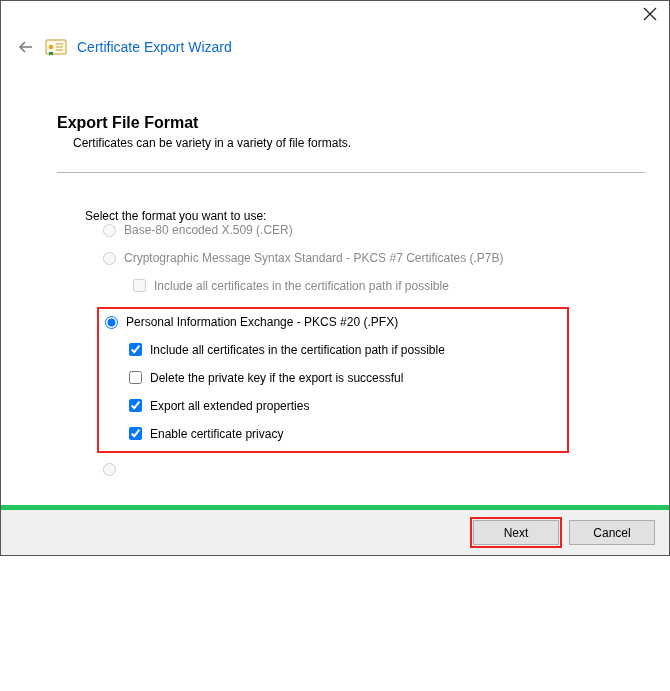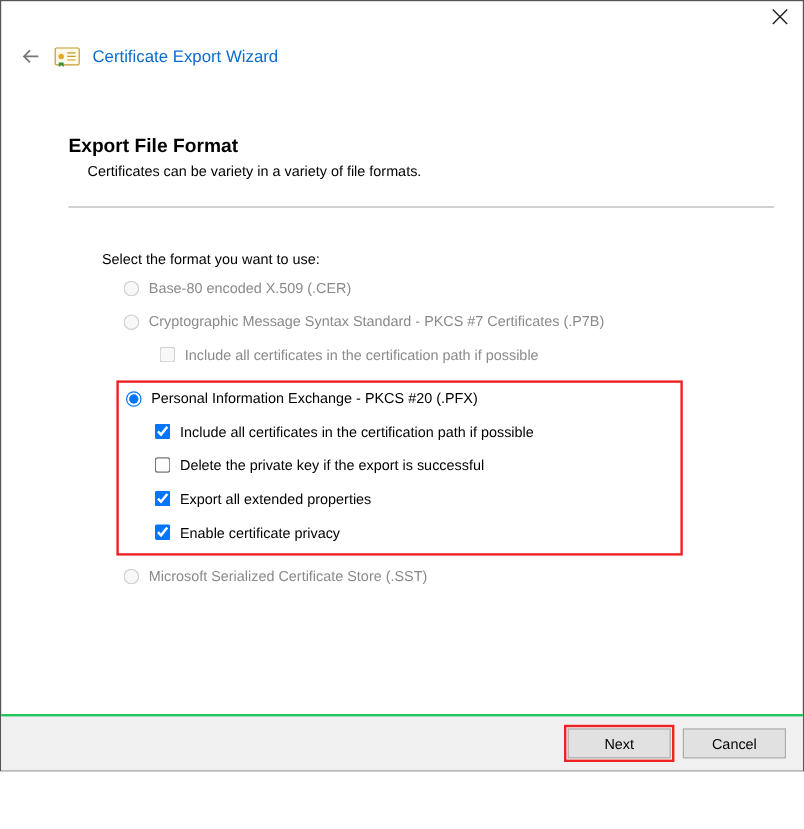--- a/index.html
+++ b/index.html
@@ -5,21 +5,21 @@
   * { box-sizing: border-box; }
   body {
     margin: 0;
     font-family: "Segoe UI", Tahoma, sans-serif;
     font-size: 12px;
     color: #000;
     background: #fff;
   }
   .window {
     width: 670px;
-    height: 643px;
+    height: 556px;
     border: 1px solid #555;
     background: #fff;
     position: relative;
     display: flex;
     flex-direction: column;
   }
   .close-bar {
     display: flex;
     justify-content: flex-end;
     padding: 6px 12px 0 12px;
@@ -52,21 +52,21 @@
     margin: 4px 0 0 16px;
     font-size: 12px;
     color: #000;
   }
   hr.divider {
     border: none;
     border-top: 1px solid #b3b3b3;
     margin: 22px 0 0 0;
   }
   .prompt {
-    margin: 36px 0 10px 28px;
+    margin: 36px 0 0 28px;
     font-size: 12px;
   }
   .options {
     margin-left: 46px;
   }
   .opt-row {
     display: flex;
     align-items: center;
     gap: 8px;
     margin-bottom: 14px;
@@ -88,21 +88,21 @@
     border: 2px solid #e22;
     margin-left: 40px;
     padding: 6px 8px 6px 6px;
     width: 472px;
   }
   .hl-box .opt-row { margin-bottom: 14px; }
   .hl-box .sub-row { margin-left: 24px; margin-bottom: 14px; }
   .hl-box .sub-row:last-child { margin-bottom: 4px; }
   .footer {
     background: #f0f0f0;
-    border-top: 2px solid #22c55e;
+    border-top: 5px solid #22c55e;
     padding: 10px 14px;
     display: flex;
     justify-content: flex-end;
     gap: 10px;
   }
   .btn {
     min-width: 86px;
     height: 25px;
     background: #e1e1e1;
     border: 1px solid #adadad;
@@ -194,21 +194,20 @@
       </div>
       <div class="sub-row">
         <input type="checkbox" checked="" style="">
         <label>Enable certificate privacy</label>
       </div>
     </div>
 
     <div class="options" style="margin-top:10px;">
       <div class="opt-row">
         <input type="radio" name="fmt" disabled="" style="">
-        <label class="disabled-text">Microsoft Serialized Certificate Store (.SST)</label>
       </div>
     </div>
   </div>
 
   <div class="footer">
     <button class="btn hl">Next</button>
     <button class="btn">Cancel</button>
   </div>
 
 </div>

